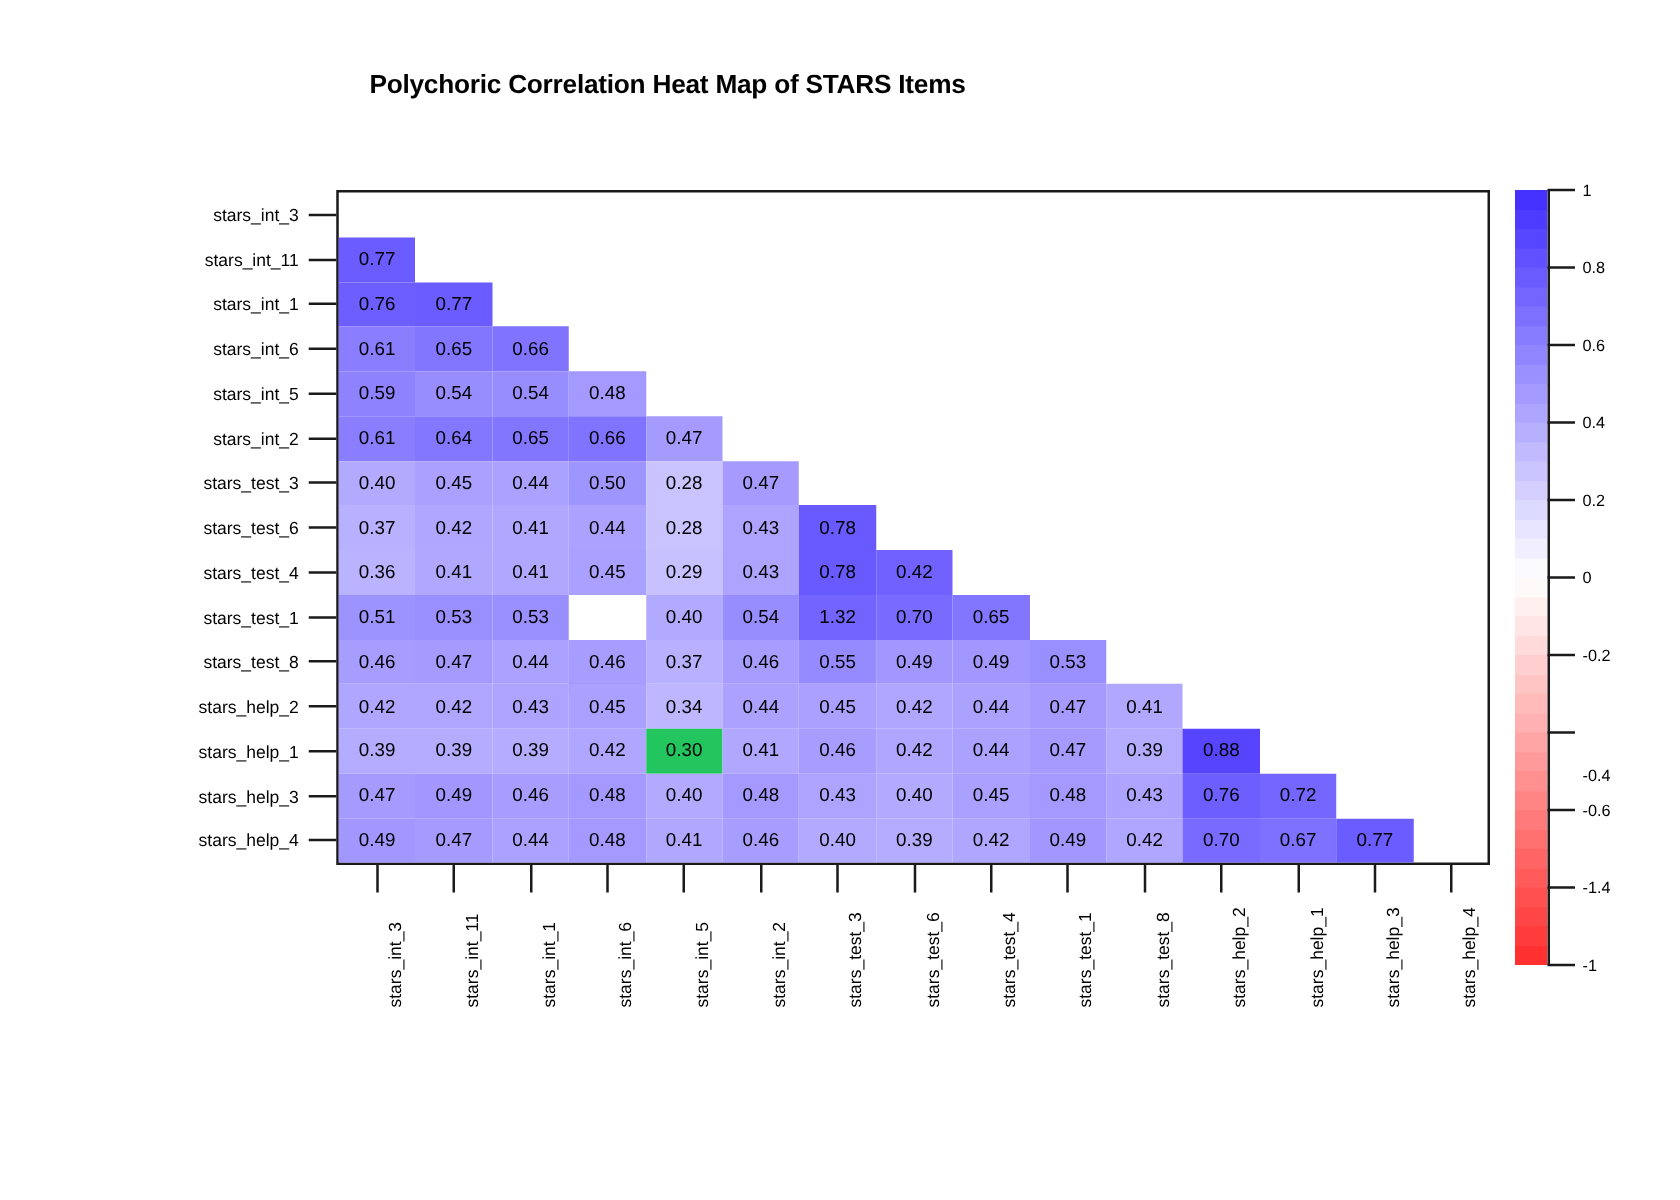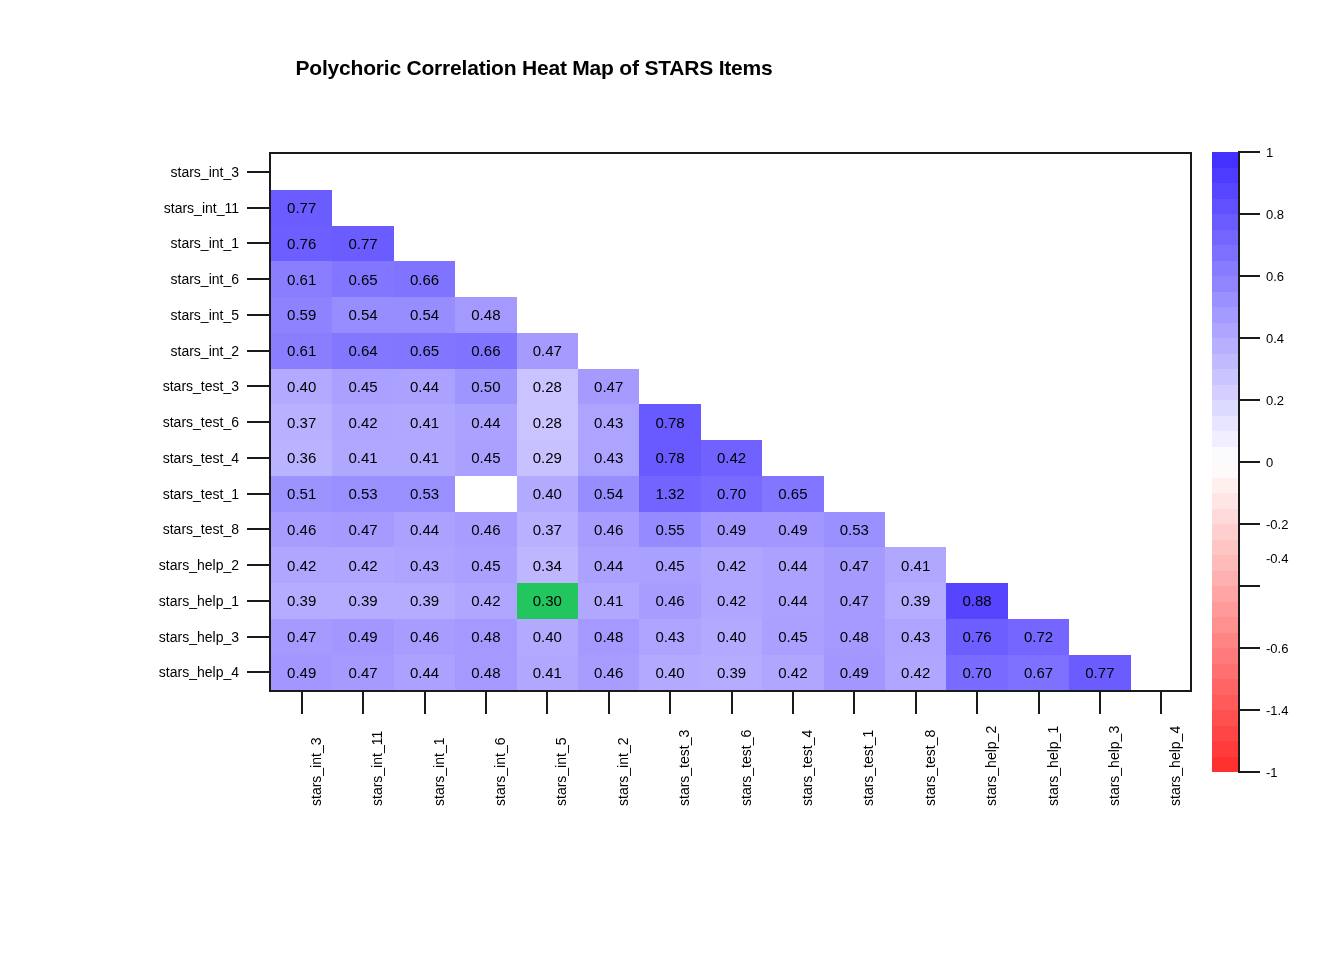--- a/index.html
+++ b/index.html
@@ -364,21 +364,21 @@
       <div class="legend-lab" style="top: 276px;">0.6</div>
       <div class="legend-tick" style="top: 337px;"></div>
       <div class="legend-lab" style="top: 338px;">0.4</div>
       <div class="legend-tick" style="top: 399px;"></div>
       <div class="legend-lab" style="top: 400px;">0.2</div>
       <div class="legend-tick" style="top: 461px;"></div>
       <div class="legend-lab" style="top: 462px;">0</div>
       <div class="legend-tick" style="top: 523px;"></div>
       <div class="legend-lab" style="top: 524px;">-0.2</div>
       <div class="legend-tick" style="top: 585px;"></div>
-      <div class="legend-lab" style="top: 558px; text-align: right;">-0.4</div>
+      <div class="legend-lab" style="top: 620px; text-align: right;">-0.4</div>
       <div class="legend-tick" style="top: 647px;"></div>
       <div class="legend-lab" style="top: 648px;">-0.6</div>
       <div class="legend-tick" style="top: 709px;"></div>
       <div class="legend-lab" style="top: 710px;">-1.4</div>
       <div class="legend-tick" style="top: 771px;"></div>
       <div class="legend-lab" style="top: 772px;">-1</div>
     </div>
 
 </div>
 

